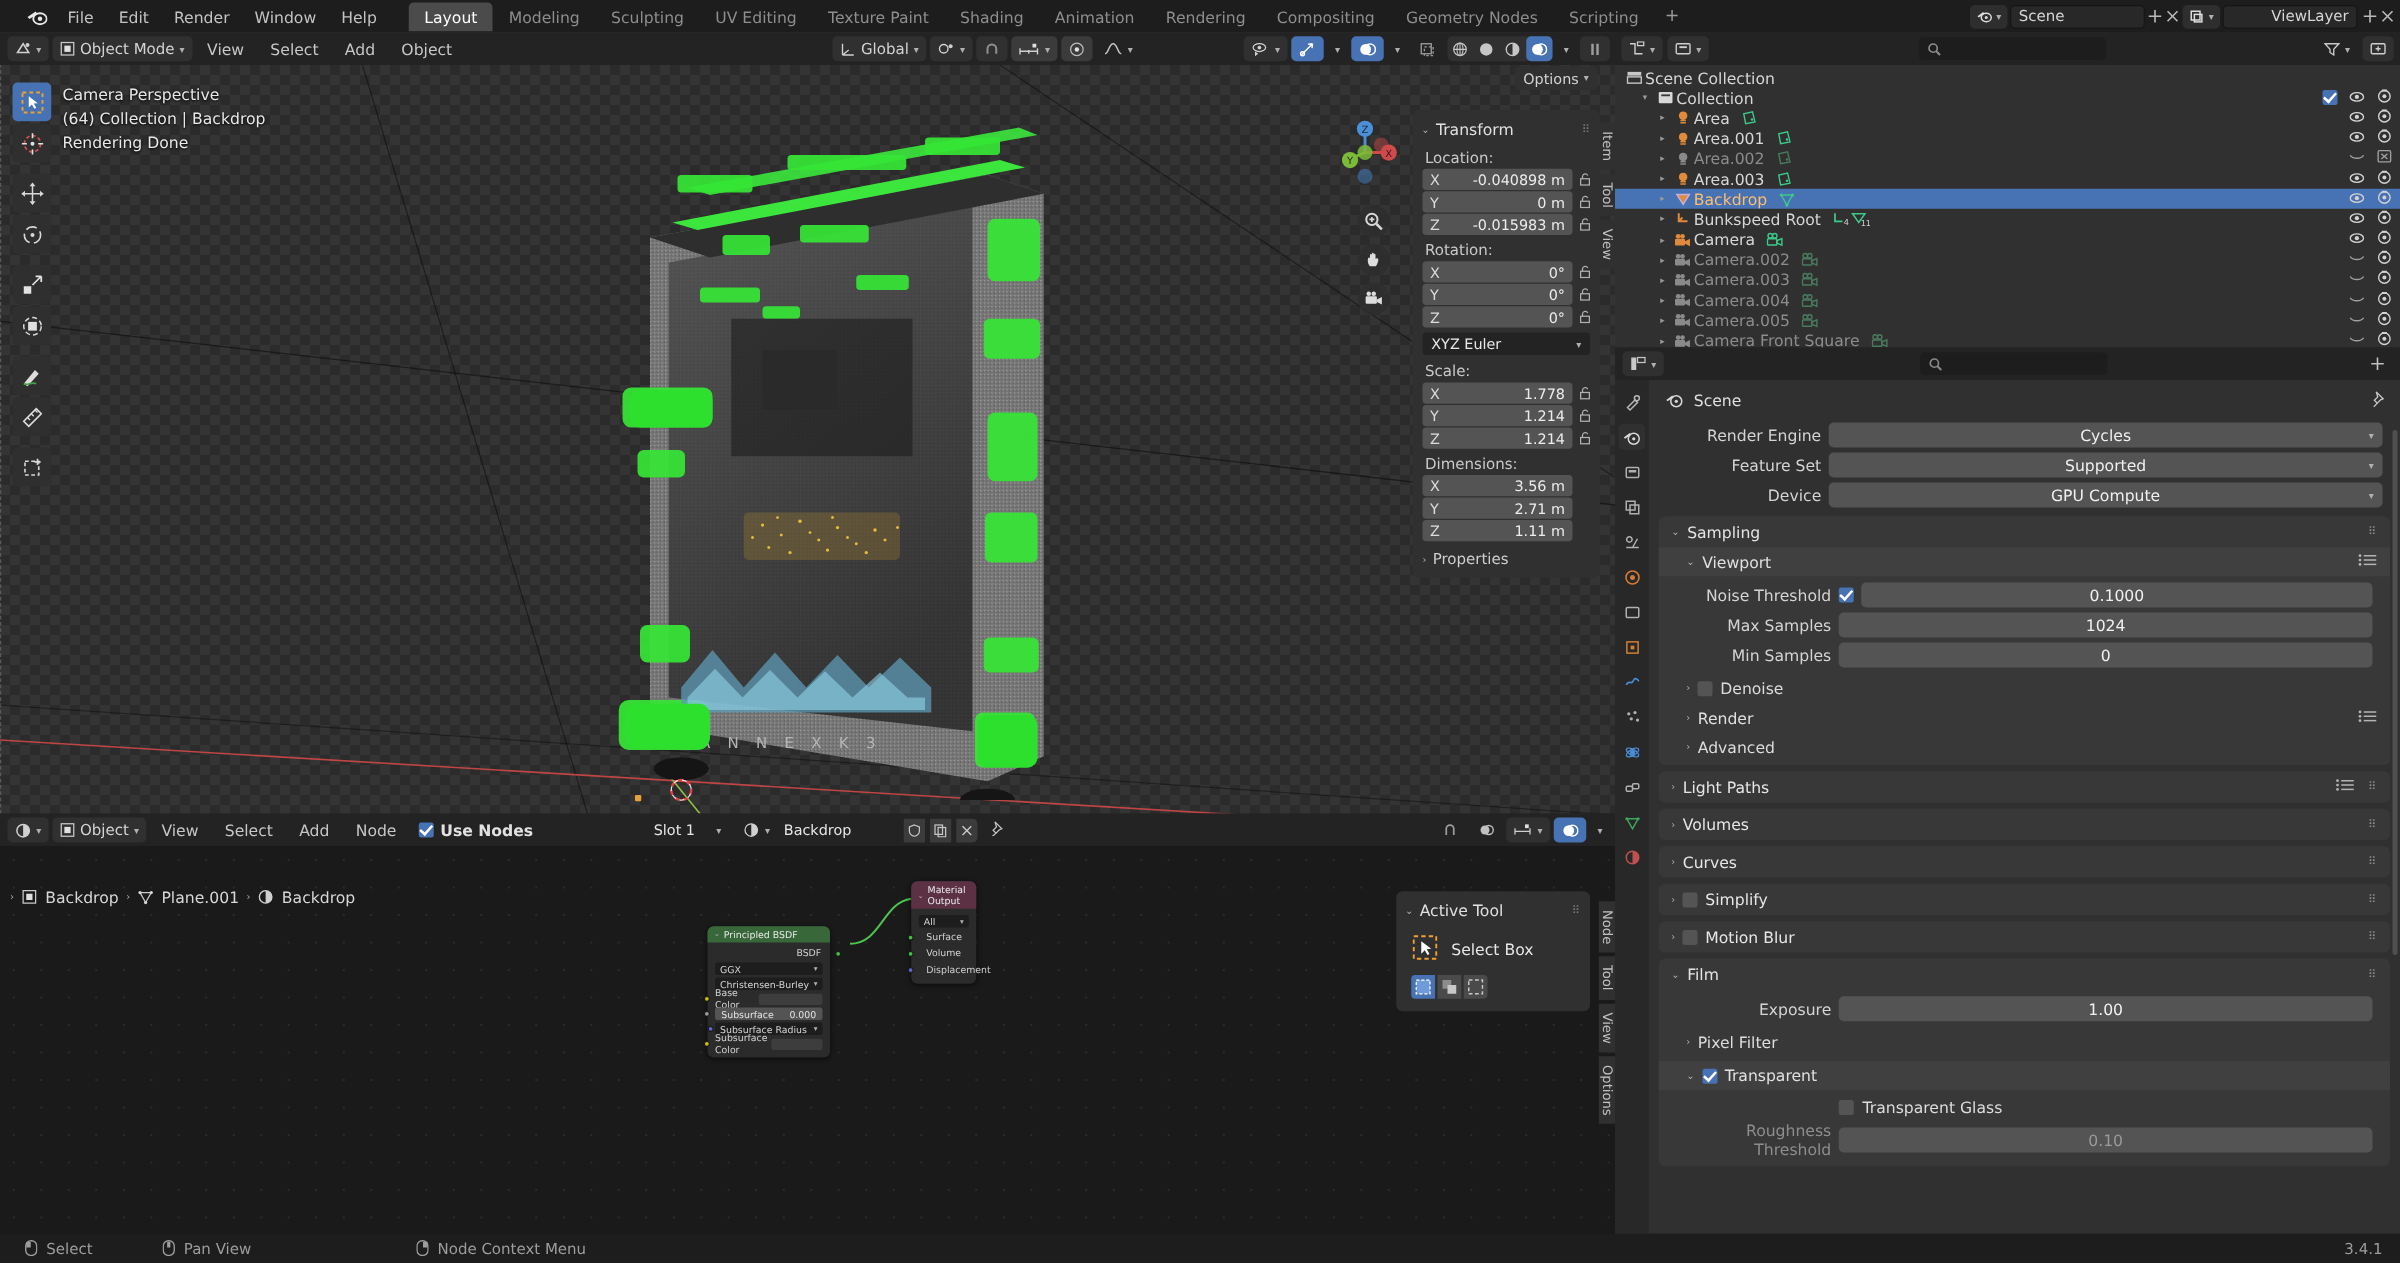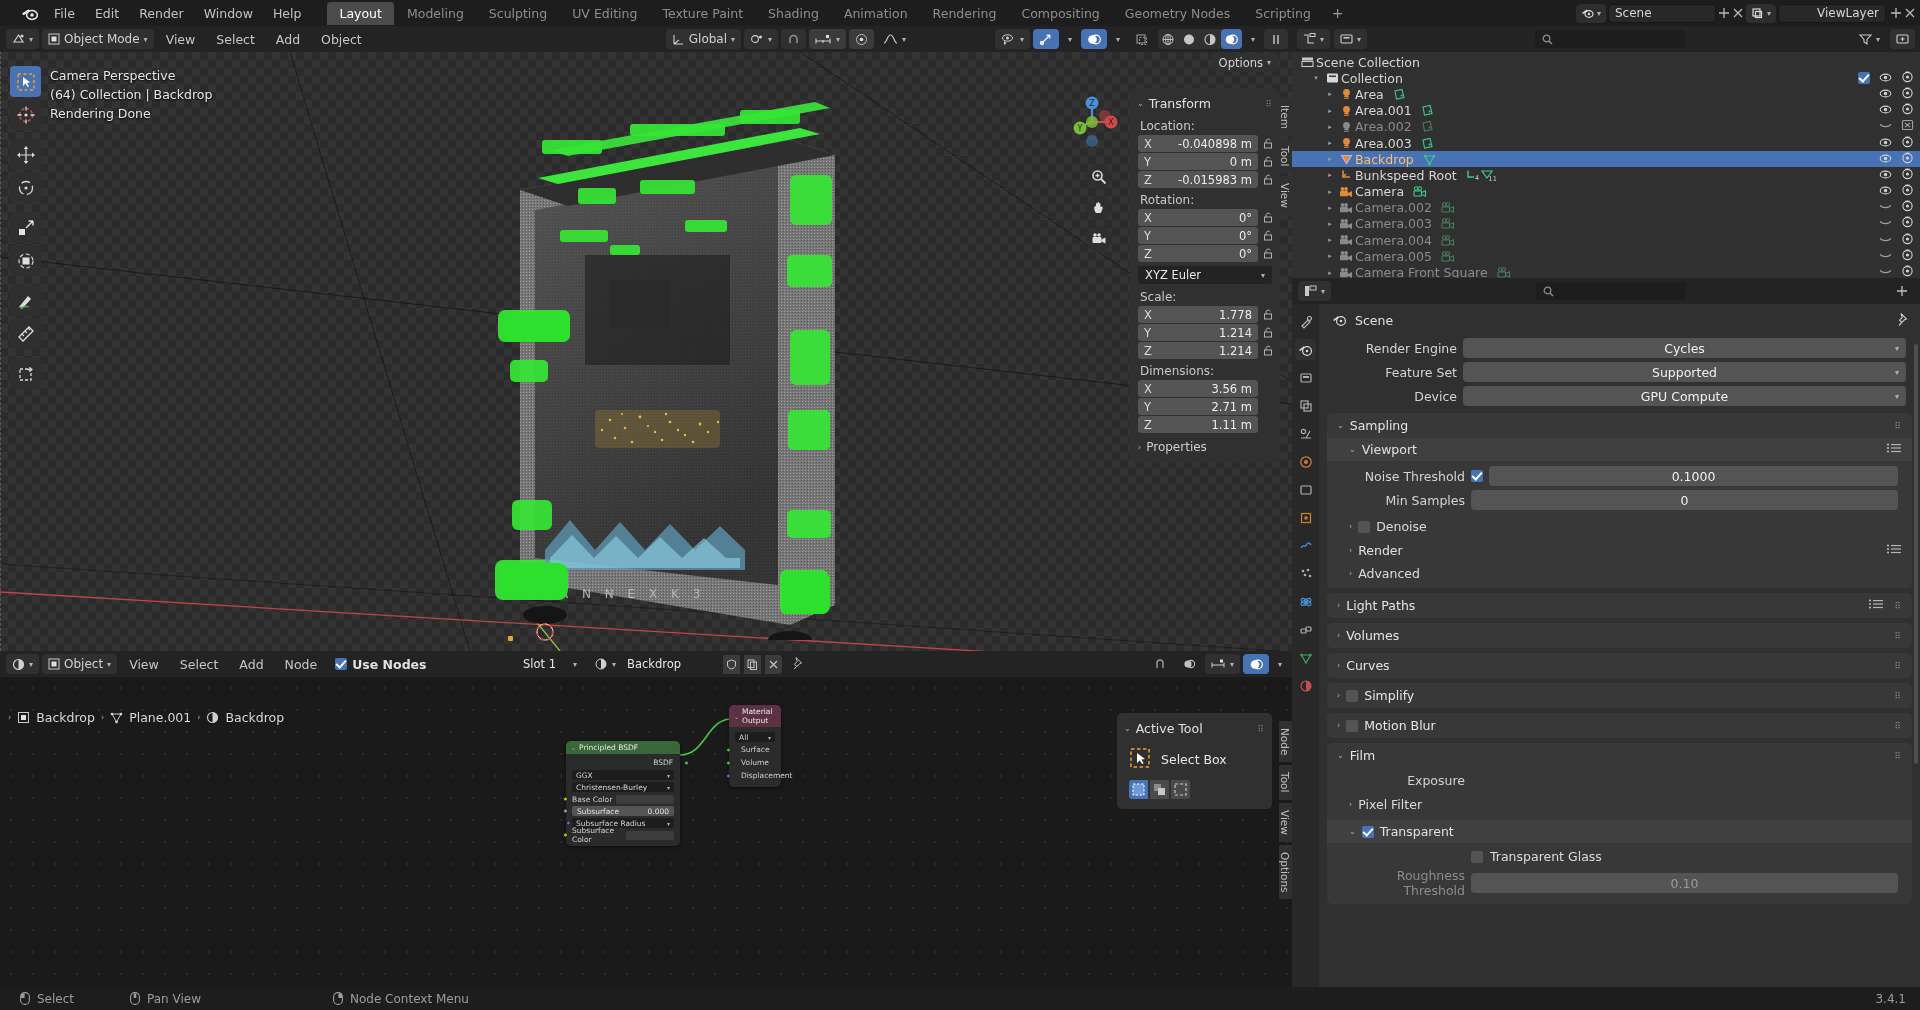--- a/index.html
+++ b/index.html
@@ -919,21 +919,21 @@
             <circle cx="6.5" cy="6.5" r="5" fill="none" stroke="#d0d0d0" stroke-width="1.1"></circle>
             <path d="M6.5 1.5 A5 5 0 0 1 6.5 11.5 Z" fill="#d0d0d0"></path>
           </svg>
         <span>Backdrop</span>
       </div>
 
       <svg width="1292" height="310" style="position:absolute;left:0;top:0;">
         <path d="M680 78 C705 78 706 45 729 42" stroke="#4ec24e" stroke-width="1.6" fill="none"></path>
       </svg>
 
-      <div class="node" style="left:566px; top:64px; width:114px;">
+      <div class="node" style="left:566px; top:64px; width:98px;">
         <div class="node-hdr" style="background:#38683a;">
           <span class="chev" style="font-size:6px;">⌄</span>
           <span>Principled BSDF</span>
         </div>
         <div class="node-body">
           <div class="node-out" style="position:relative;">
             <span>BSDF</span>
             <span class="sock r" style="background:#3ec13e;"></span>
           </div>
           <div class="node-sel">
@@ -1624,20 +1624,24 @@
                 <rect x="5" y="2" width="10" height="1.2" fill="#b4b4b4"></rect>
                 <rect x="5" y="5.4" width="10" height="1.2" fill="#b4b4b4"></rect>
                 <rect x="5" y="8.9" width="10" height="1.2" fill="#b4b4b4"></rect>
               </svg>
           </span>
         </div>
         <div class="pr-row" style="padding-top:5px;">
           <span class="pr-lbl">Noise Threshold</span>
           <span class="cbox on"></span>
           <span class="pr-val">0.1000</span>
+        </div>
+        <div class="pr-row">
+          <span class="pr-lbl">Max Samples</span>
+          <span class="pr-val">1024</span>
         </div>
         <div class="pr-row">
           <span class="pr-lbl">Min Samples</span>
           <span class="pr-val">0</span>
         </div>
         <div class="pr-sub-closed" style="padding-top:7px;padding-bottom:5px;">
           <span class="chev">›</span>
           <span class="cbox"></span>
           <span>Denoise</span>
         </div>
@@ -1702,20 +1706,21 @@
       </div>
 
       <div class="pr-panel">
         <div class="pr-panel-hdr">
           <span class="chev">⌄</span>
           <span>Film</span>
           <span class="dots">⠿</span>
         </div>
         <div class="pr-row" style="padding-top:5px;">
           <span class="pr-lbl">Exposure</span>
+          <span class="pr-val">1.00</span>
         </div>
         <div class="pr-sub-closed" style="padding-top:7px;">
           <span class="chev">›</span>
           <span>Pixel Filter</span>
         </div>
         <div class="pr-sub-hdr" style="margin-top:4px;">
           <span class="chev">⌄</span>
           <span class="cbox on"></span>
           <span>Transparent</span>
         </div>

